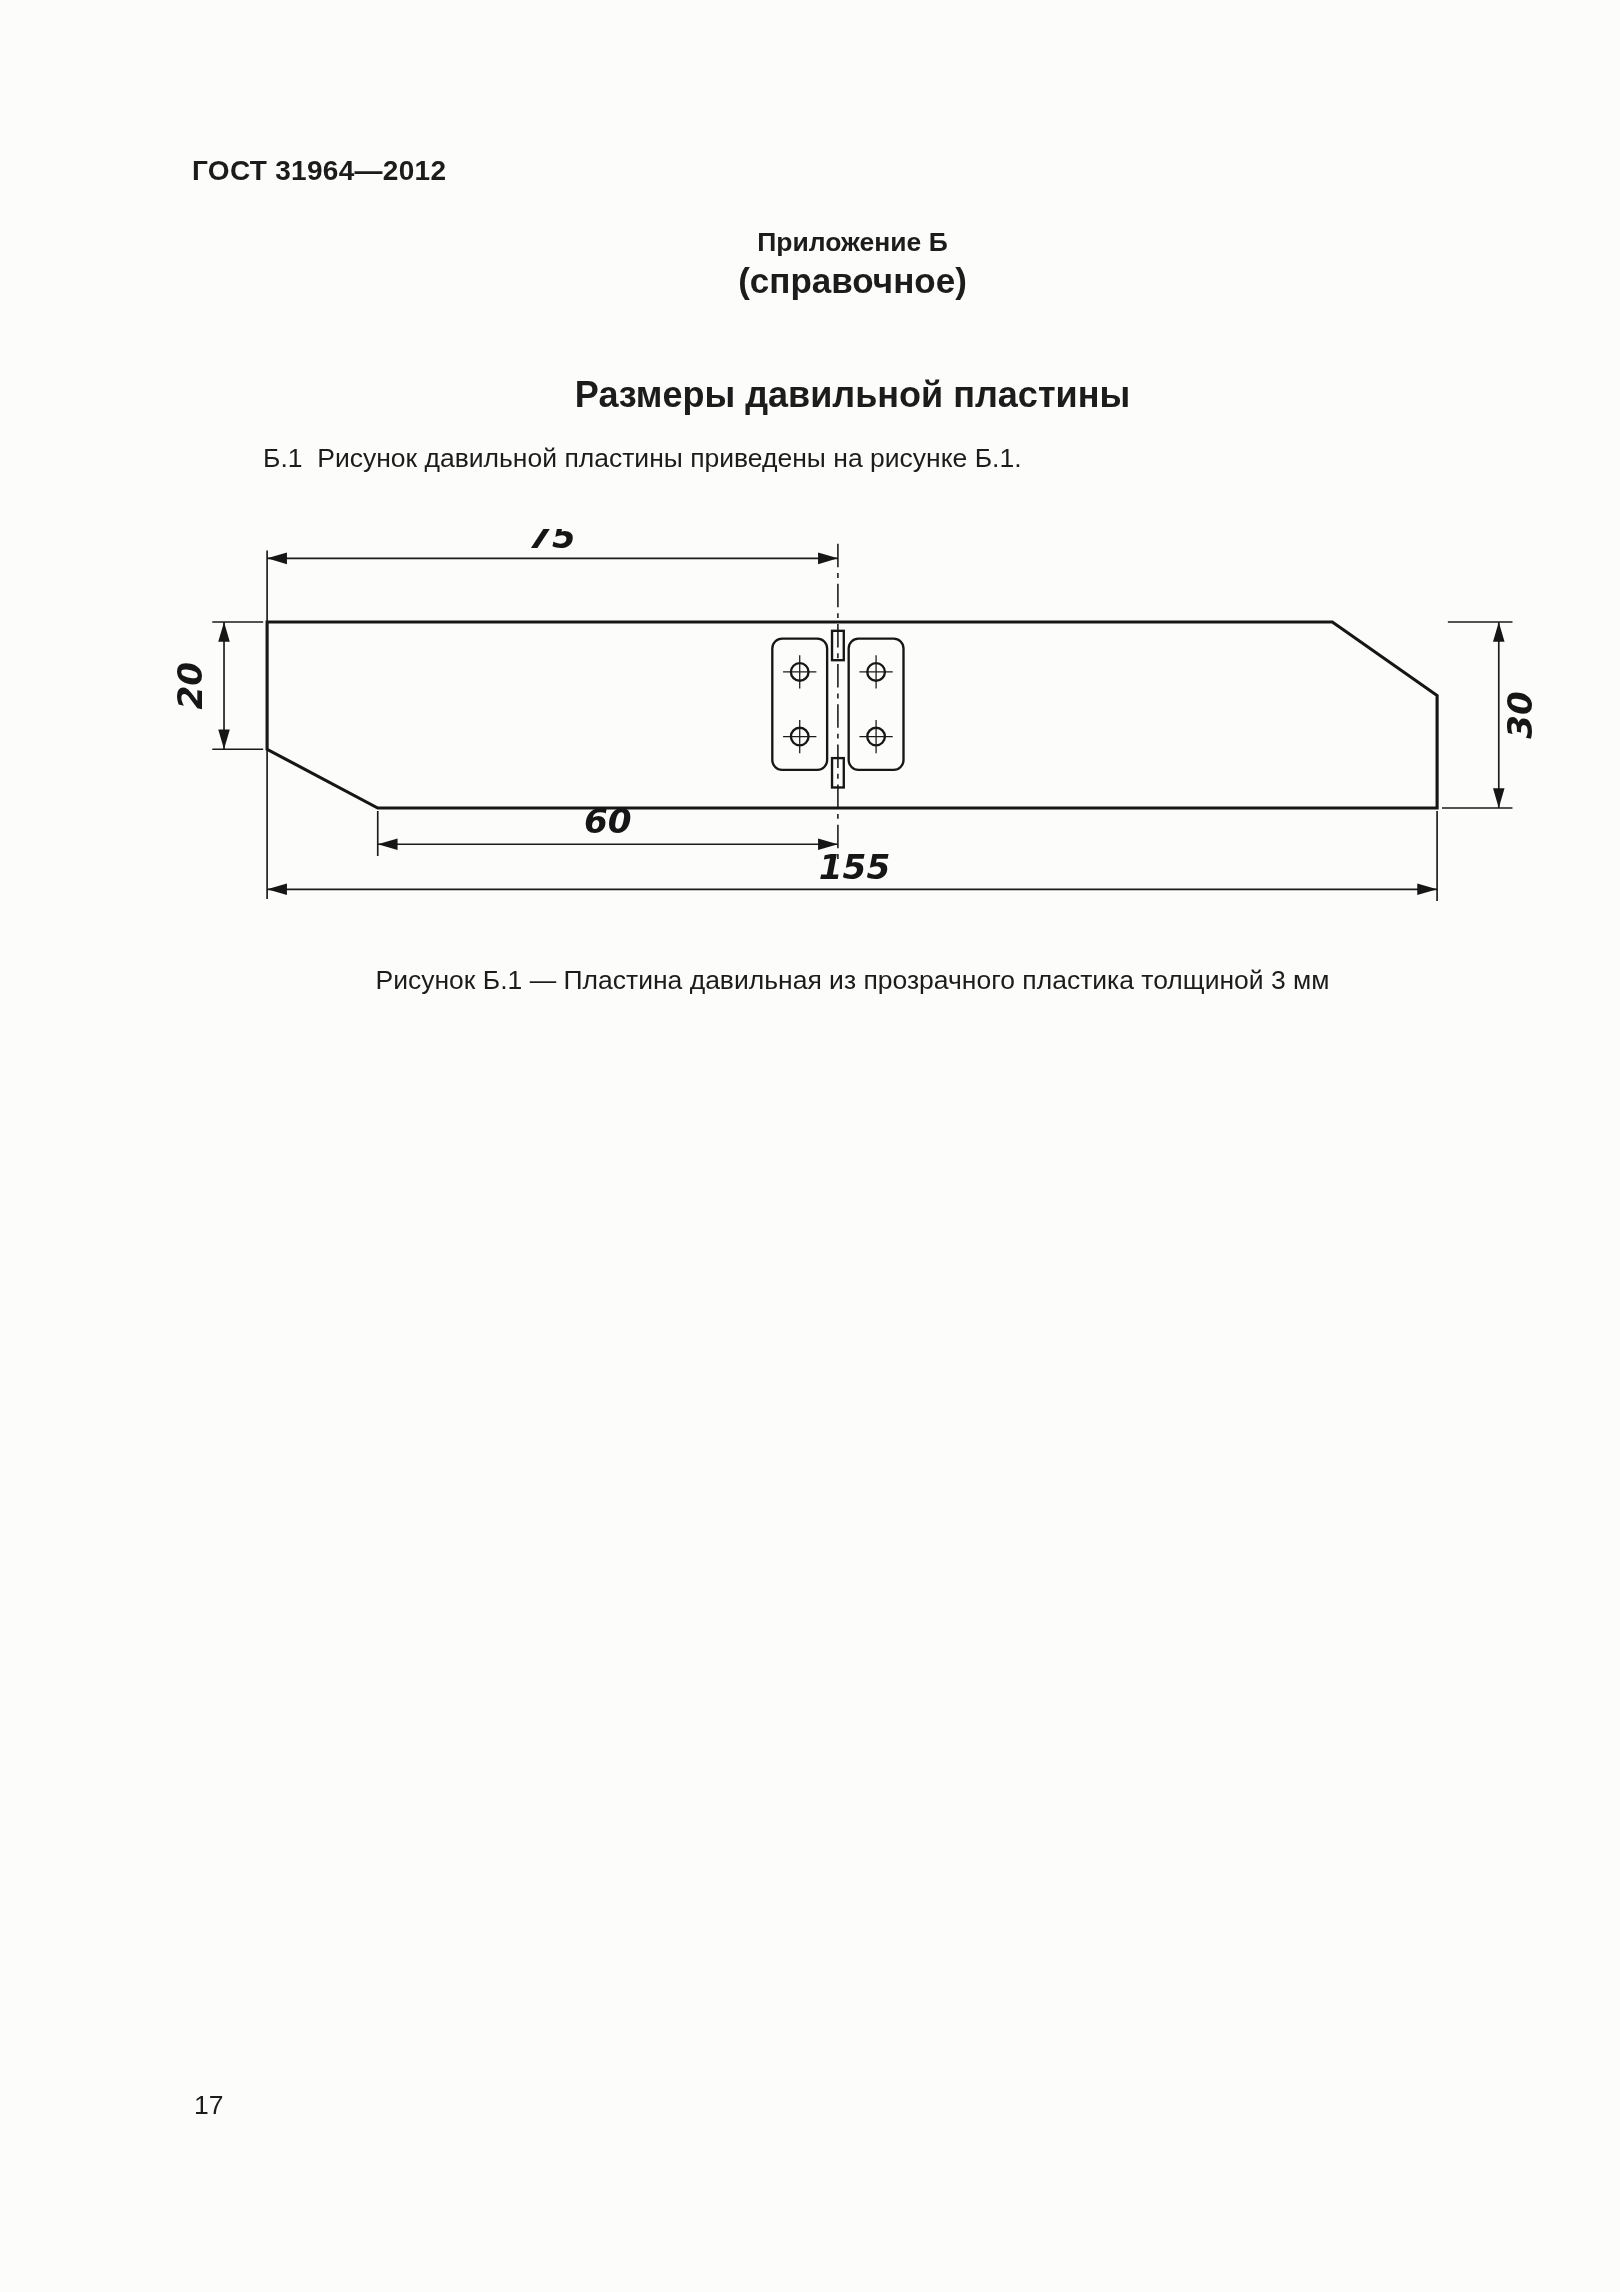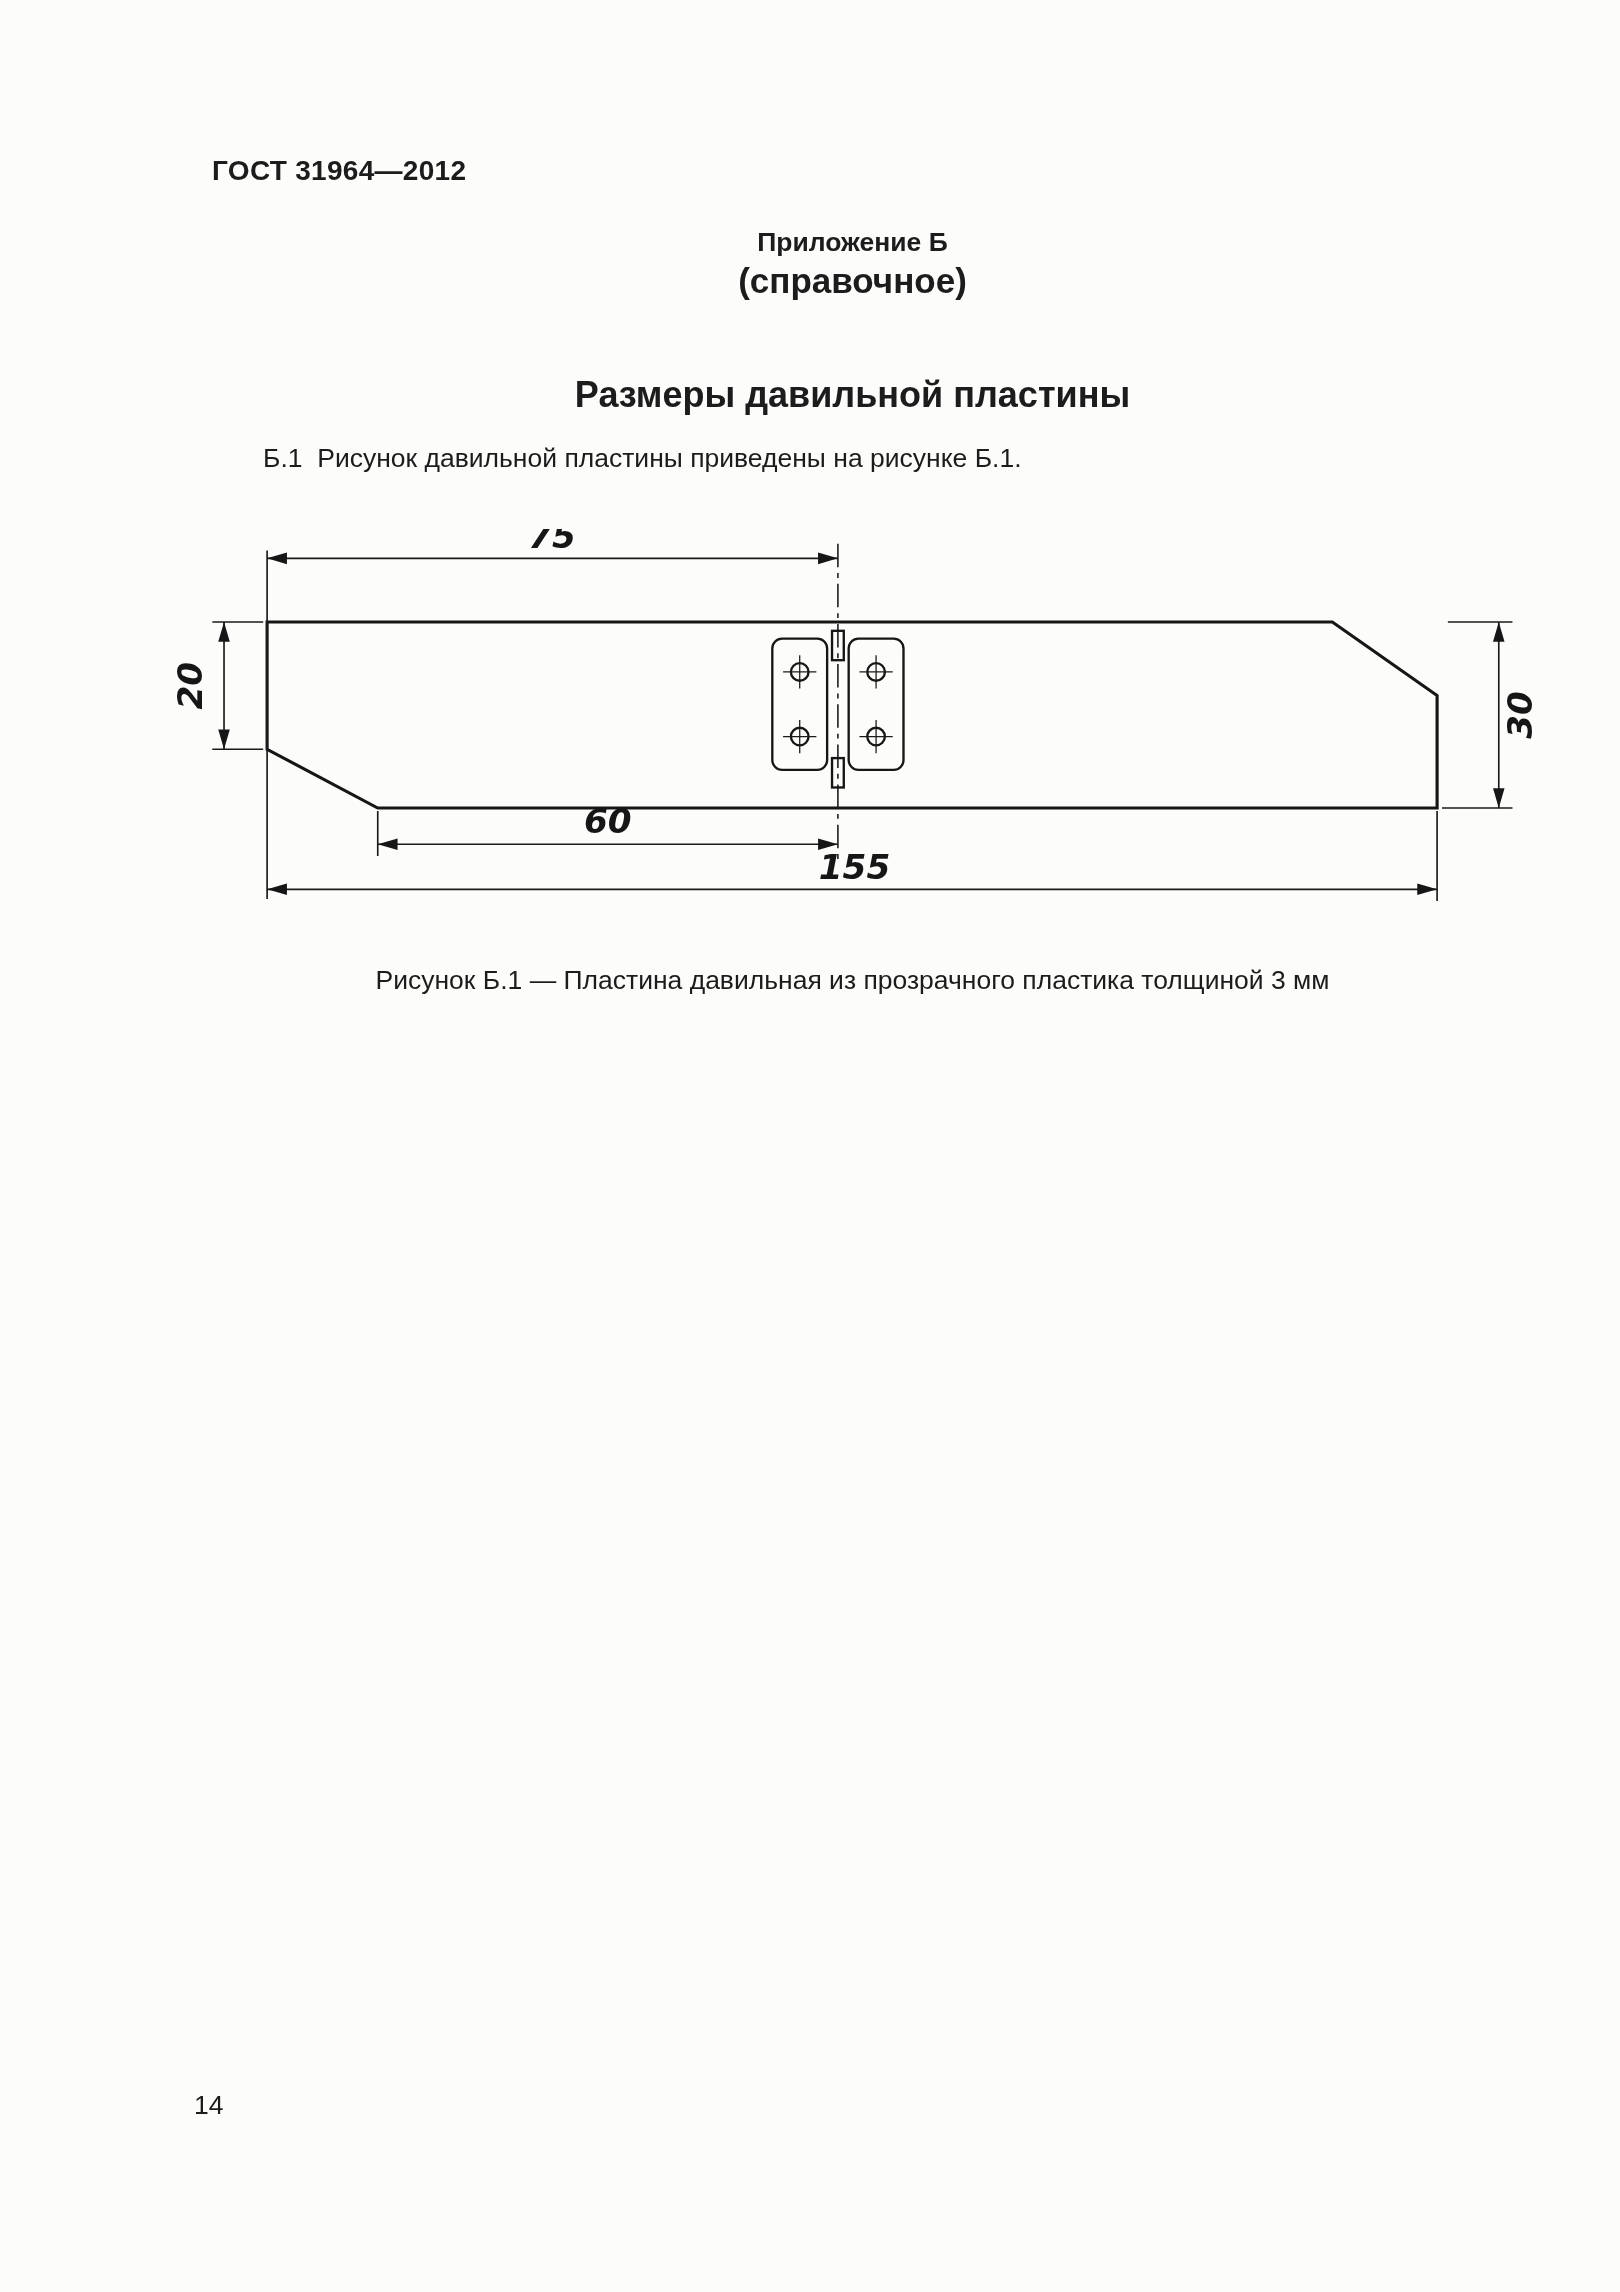--- a/index.html
+++ b/index.html
@@ -7,21 +7,21 @@
     position:relative;
     width:1620px;height:2293px;
     background:#fcfcfa;
     font-family:"Liberation Sans", sans-serif;
     color:#1c1c1c;
     overflow:hidden;
     margin:0 auto;
   }
   .doc-number{
     position:absolute;left:192px;top:155px;
-    font-size:28px;font-weight:bold;letter-spacing:0.3px;margin-left:20px;
+    font-size:28px;font-weight:bold;letter-spacing:0.3px;
   }
   .centered{
     position:absolute;left:98px;right:13px;
     text-align:center;
   }
   .appendix-title{top:227px;font-size:26.5px;font-weight:bold;}
   .appendix-subtitle{top:261px;font-size:35px;font-weight:bold;}
   .section-title{top:374px;font-size:36px;font-weight:bold;}
   .body-paragraph{
     position:absolute;left:263px;top:443px;
@@ -126,16 +126,16 @@
     </g>
 
     <g>
       <line class="thin" x1="272" y1="368" x2="1467" y2="368" marker-start="url(#arrow)" marker-end="url(#arrow)"></line>
       <text x="872" y="357" text-anchor="middle">155</text>
     </g>
   </svg>
 
   <div class="centered figure-caption">Рисунок Б.1 — Пластина давильная из прозрачного пластика толщиной 3 мм</div>
 
-  <div class="page-number">14</div>
+  <div class="page-number">17</div>
 
 </div>
 
 
 </body></html>

